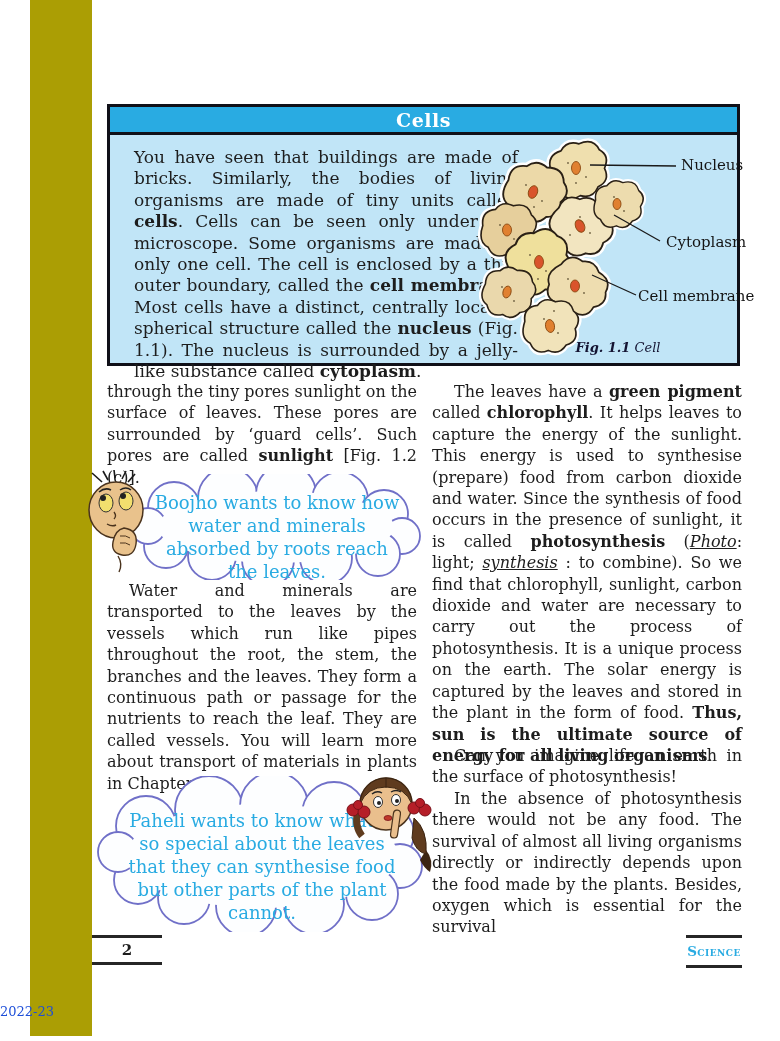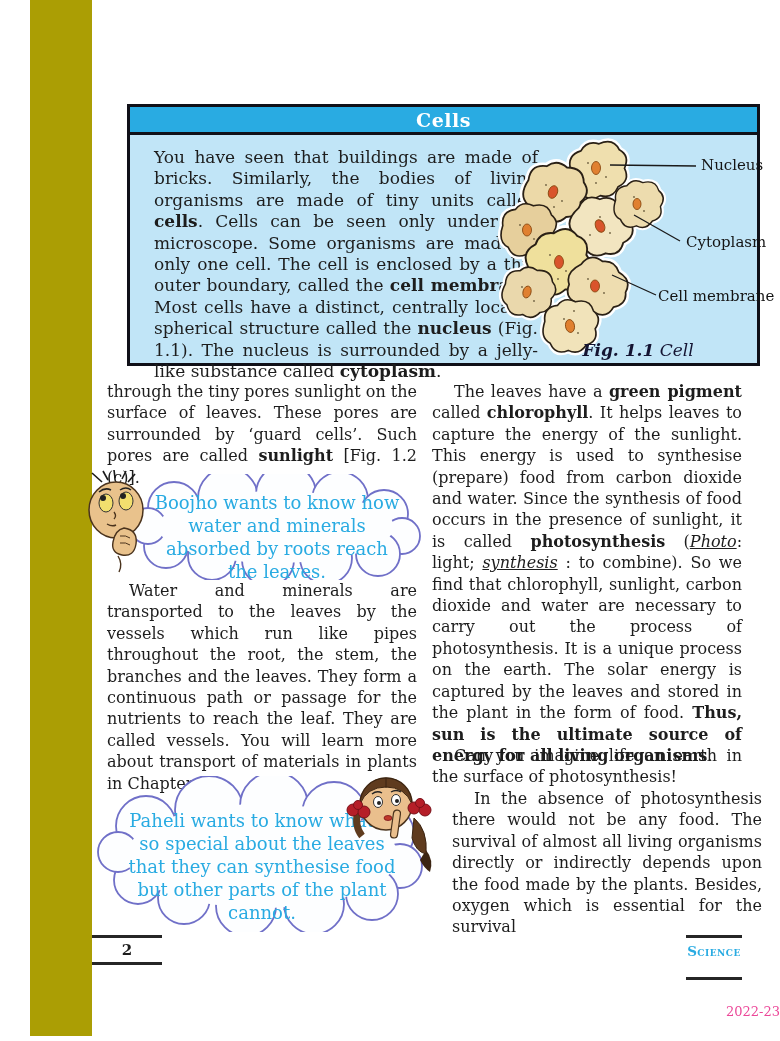--- a/index.html
+++ b/index.html
@@ -7,30 +7,30 @@
     --bubble_stroke:#7070c8; --text:#1d1d1d;
   }
   *{margin:0;padding:0;box-sizing:border-box;}
   html,body{background:#ffffff;}
   body{font-family:"DejaVu Serif","Liberation Serif",serif;color:var(--text);}
   .page{position:relative;width:780px;height:1041px;background:#fff;overflow:hidden;}
   .spine{position:absolute;left:30px;top:0;width:62px;height:1036px;background:var(--spine_olive);}
 
   
   .cells-box{position:absolute;left:107px;top:104px;width:633px;height:262px;
-    background:var(--box_bg);border:3px solid #101018;margin-left:20px;}
+    background:var(--box_bg);border:3px solid #101018;}
   .cells-header{position:absolute;left:0;top:0;right:0;height:28px;background:var(--accent_cyan);
     border-bottom:3px solid #101018;display:flex;align-items:center;justify-content:center;}
   .cells-title{color:#fff;font-weight:bold;font-size:19px;letter-spacing:.5px;}
   .box-text{position:absolute;left:24px;top:40px;width:384px;font-size:17px;line-height:21.4px;
     text-align:justify;}
   .fig-overlay{position:absolute;left:0;top:28px;width:627px;height:231px;}
   .fig-label{position:absolute;font-size:15px;color:#141414;white-space:nowrap;}
   .fig-caption{position:absolute;left:408px;top:233px;width:200px;text-align:center;
-    font-size:17px;color:#141432;}
+    font-size:13px;color:#141432;}
   .fig-caption .fig-num{font-weight:bold;font-style:italic;}
   .fig-caption .fig-name{font-style:italic;}
 
   
   .para{position:absolute;font-size:16px;line-height:21.4px;text-align:justify;}
   .indent{text-indent:22px;}
   .col-left{left:107px;width:310px;}
   .col-right{left:432px;width:310px;}
   .b{font-weight:bold;}
   .i{font-style:italic;text-decoration:underline;}
@@ -40,24 +40,24 @@
   .bubble svg{position:absolute;left:0;top:0;}
   .bubble-text{position:absolute;color:var(--accent_cyan);font-size:18px;line-height:23px;
     text-align:center;}
   .character{position:absolute;}
 
   
   .pageno-block{position:absolute;left:92px;top:935px;width:70px;border-top:3px solid #262626;
     border-bottom:3px solid #262626;text-align:center;padding:2px 0 3px 0;}
   .pageno{font-weight:bold;font-size:15px;}
   .science-block{position:absolute;left:686px;top:935px;width:56px;border-top:3px solid #262626;
-    border-bottom:3px solid #262626;text-align:center;padding:3px 0 17px 0;}
+    border-bottom:3px solid #262626;text-align:center;padding:3px 0 5px 0;}
   .science{font-variant:small-caps;font-weight:bold;font-size:13.5px;color:var(--accent_cyan);
     letter-spacing:.5px;}
-  .year{position:absolute;left:0;top:1004px;width:780px;text-align:right;font-size:13px;color:#ec4899;}
+  .year{position:absolute;left:0;top:1004px;width:780px;text-align:left;font-size:13px;color:#1d4ed8;}
 </style>
 </head>
 <body>
 
 <div class="page">
   <div class="spine"></div>
 
   <div class="cells-box">
     <div class="cells-header">
       <span class="cells-title">Cells</span>
@@ -232,21 +232,21 @@
     <ellipse cx="58" cy="42" rx="4.5" ry="5.5" fill="#fff" stroke="#333" stroke-width="1"></ellipse>
     <circle cx="41" cy="45" r="2" fill="#222"></circle>
       <circle cx="59" cy="43" r="2" fill="#222"></circle>
     <path d="M34,36 q5,-4 10,-1 M53,34 q5,-3 10,0" stroke="#222" stroke-width="1.4" fill="none"></path>
     <ellipse cx="50" cy="60" rx="4" ry="2.5" fill="#c0392b" stroke="#7a1119" stroke-width="0.8"></ellipse>
     <rect x="54" y="52" width="7" height="28" rx="3.5" fill="#eabf8d" stroke="#4a331d" stroke-width="1.2" transform="rotate(8 57 66)"></rect>
   </svg>
 
   <div class="para col-right indent" style="top:381px;"><span>The leaves have a </span><span class="b">green pigment</span><span> called </span><span class="b">chlorophyll</span><span>. It helps leaves to capture the energy of the sunlight. This energy is used to synthesise (prepare) food from carbon dioxide and water. Since the synthesis of food occurs in the presence of sunlight, it is called </span><span class="b">photosynthesis</span><span> (</span><span class="i">Photo</span><span>: light; </span><span class="i">synthesis</span><span> : to combine). So we find that chlorophyll, sunlight, carbon dioxide and water are necessary to carry out the process of photosynthesis. It is a unique process on the earth. The solar energy is captured by the leaves and stored in the plant in the form of food. </span><span class="b">Thus, sun is the ultimate source of energy for all living organisms</span><span>.</span></div>
   <div class="para col-right indent" style="top:745px;">Can you imagine life on earth in the surface of photosynthesis!</div>
-  <div class="para col-right indent" style="top:788px;margin-left:20px;">In the absence of photosynthesis there would not be any food. The survival of almost all living organisms directly or indirectly depends upon the food made by the plants. Besides, oxygen which is essential for the survival</div>
+  <div class="para col-right indent" style="top:788px;">In the absence of photosynthesis there would not be any food. The survival of almost all living organisms directly or indirectly depends upon the food made by the plants. Besides, oxygen which is essential for the survival</div>
 
   <div class="pageno-block">
     <span class="pageno">2</span>
   </div>
   <div class="science-block">
     <span class="science">Science</span>
   </div>
   <div class="year">2022-23</div>
 </div>
 

